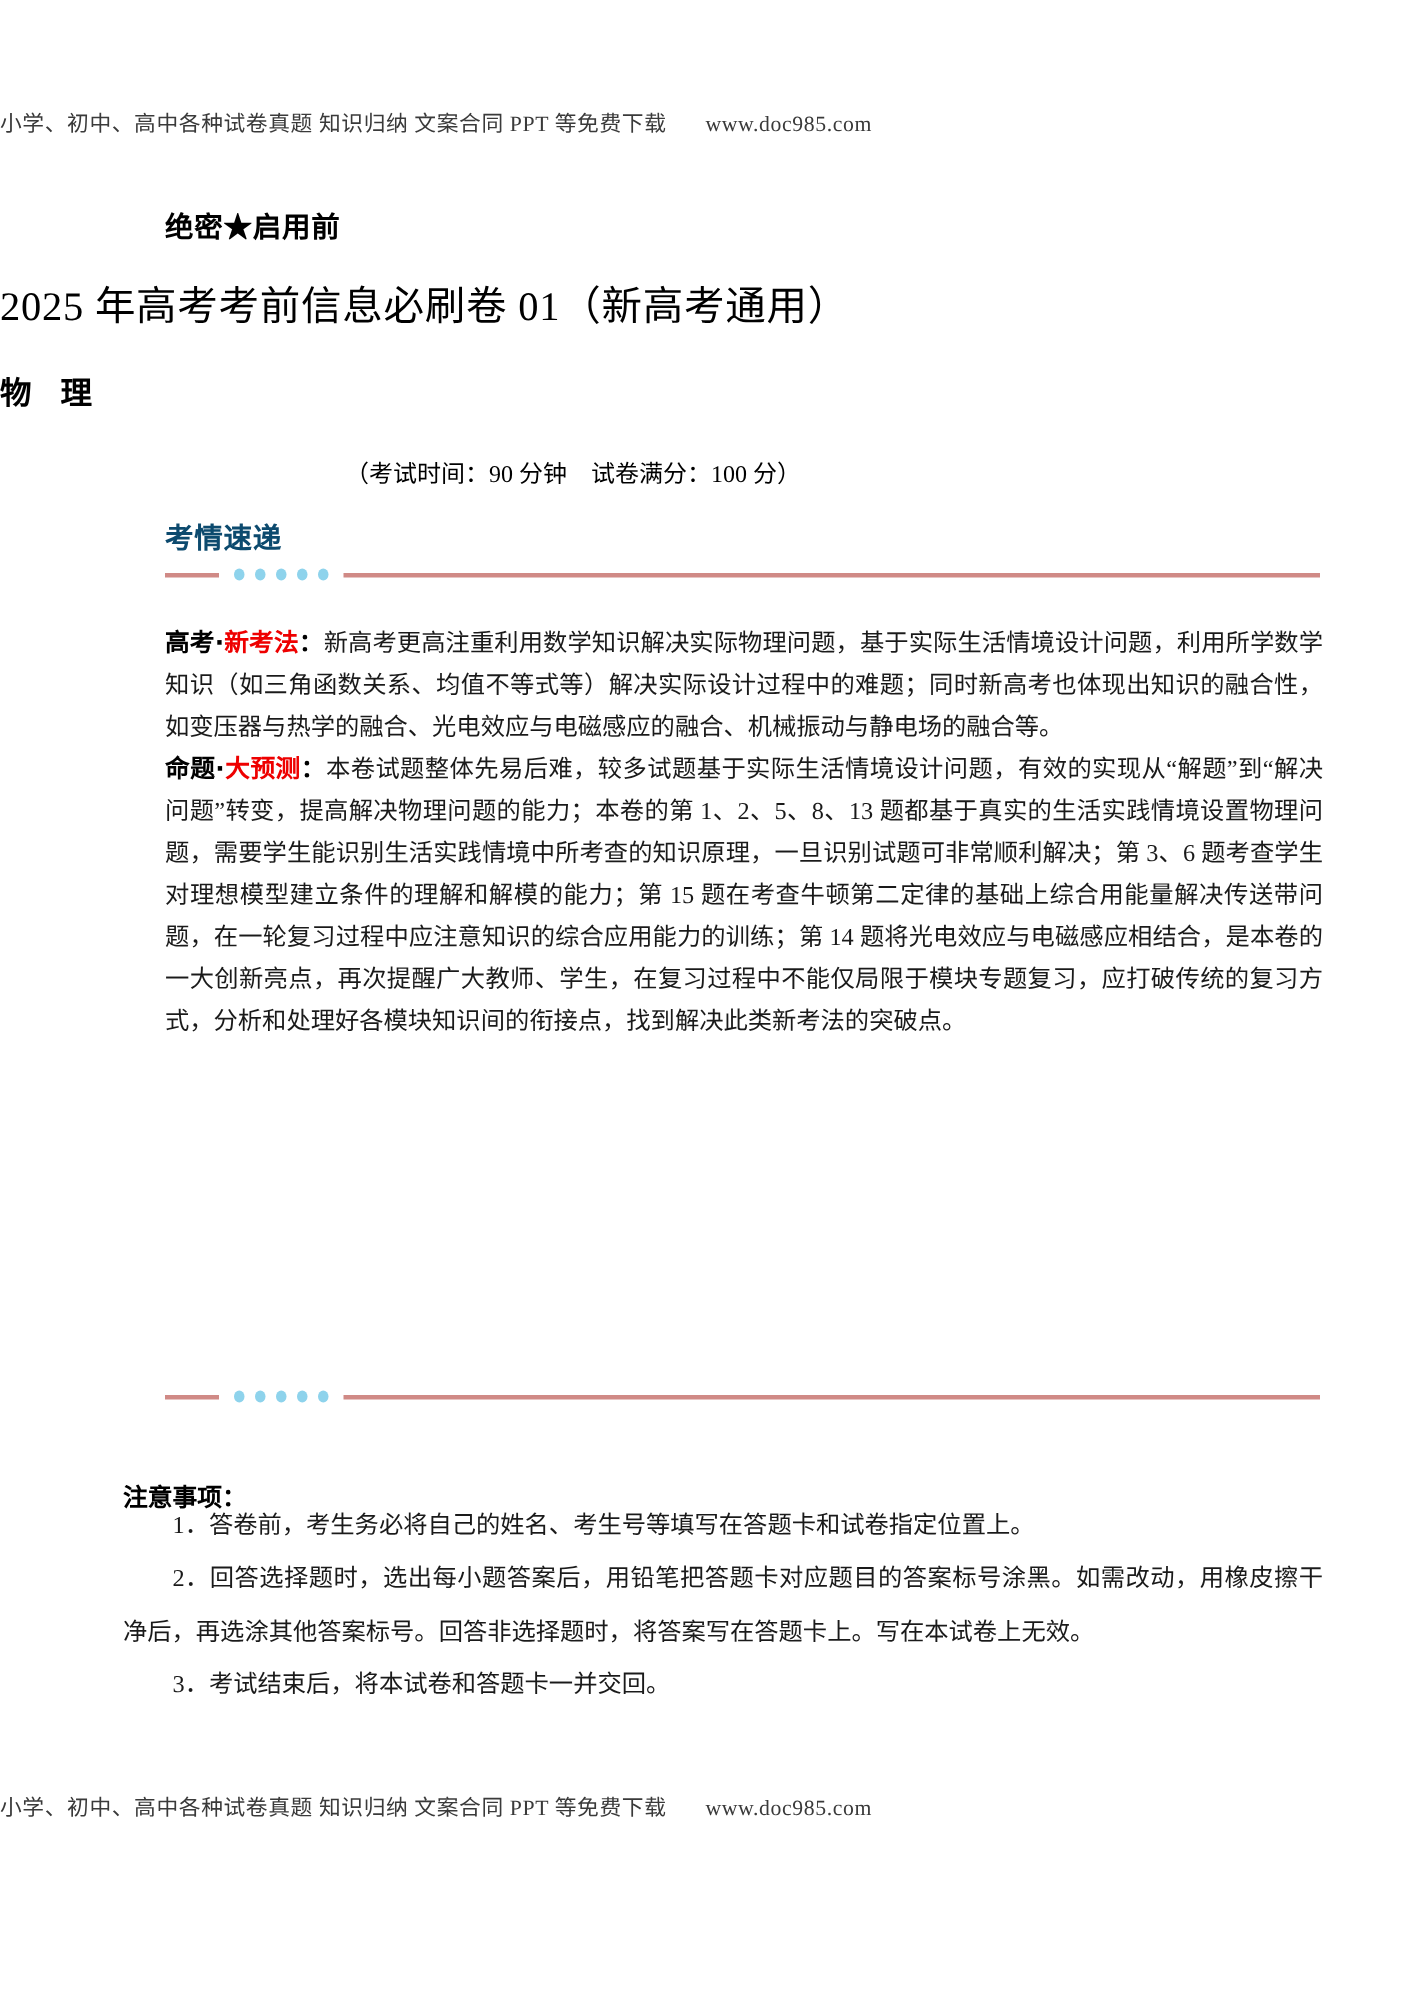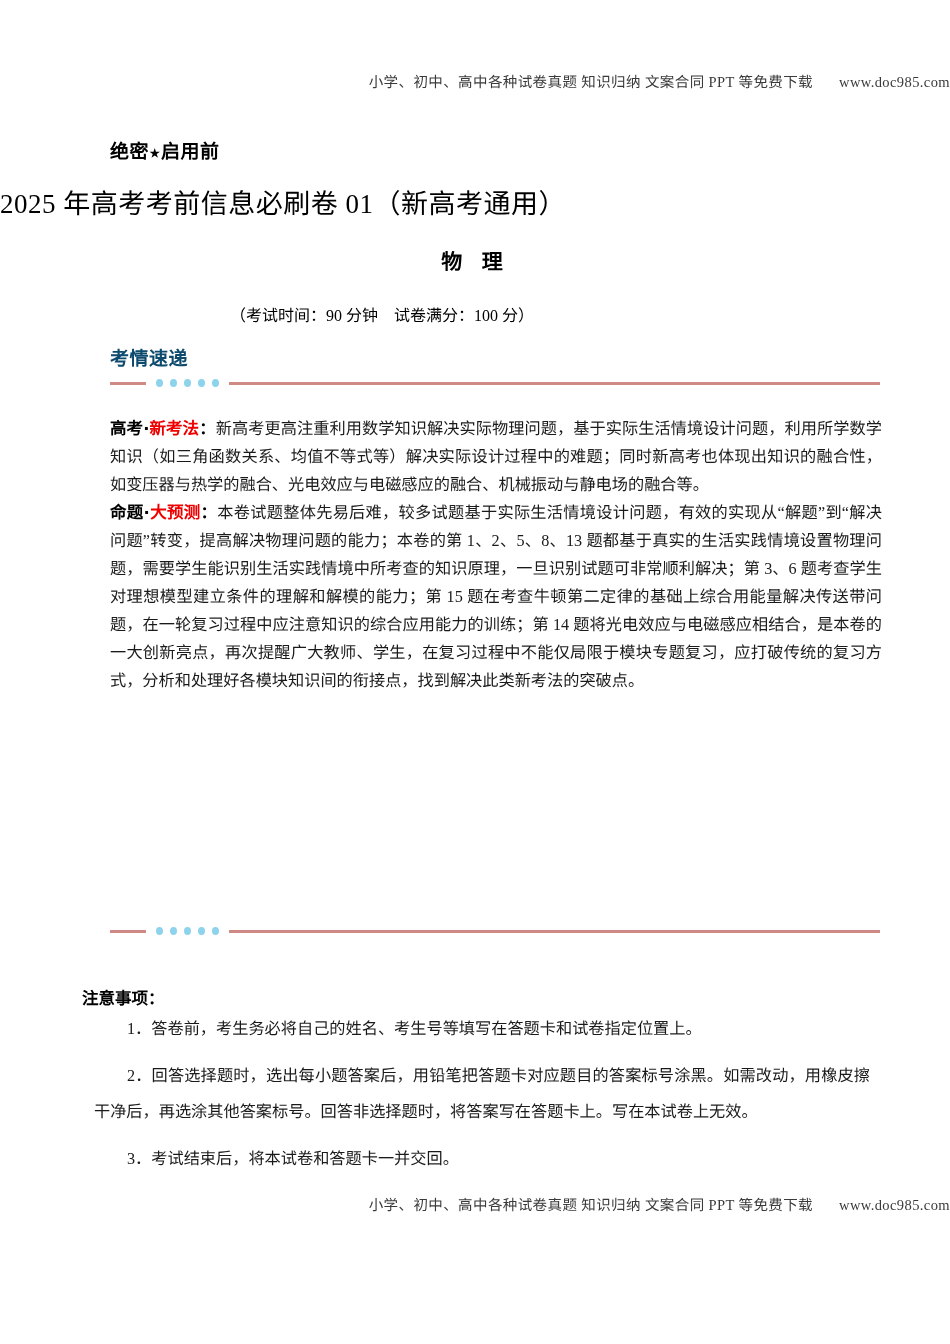--- a/index.html
+++ b/index.html
@@ -25,38 +25,38 @@
     height: 1344px;
     box-sizing: border-box;
   }
 
   
   .running-head,
   .running-foot {
     position: absolute;
     left: 0;
     width: 950px;
-    text-align: right;
+    text-align: left;
     font-family: "Liberation Serif", "DejaVu Serif", serif;
     font-size: 14.5px;
     color: #3a3a3a;
     letter-spacing: 0.4px;
     white-space: nowrap;
   }
   .running-head { top: 70px; }
   .running-foot { top: 1193px; }
   .running-foot .url,
   .running-head .url { margin-left: 26px; }
 
   
   .secret-label {
     position: absolute;
     left: 110px;
     top: 136px;
-    font-family: Liberation Mono, monospace;
+    font-family: Liberation Serif, serif;
     font-weight: bold;
     font-size: 19px;
     letter-spacing: 0.5px;
     color: #000;
   }
 
   
   .doc-title {
     position: absolute;
     left: 0;
@@ -66,21 +66,21 @@
     font-size: 27px;
     letter-spacing: 0.5px;
     color: #000;
     white-space: nowrap;
   }
   .doc-subject {
     position: absolute;
     left: 0;
     top: 245px;
     width: 950px;
-    text-align: center;
+    text-align: left;
     font-family: "DejaVu Sans", "Liberation Sans", sans-serif;
     font-weight: bold;
     font-size: 21px;
     letter-spacing: 6px;
     color: #000;
   }
   .doc-meta {
     position: absolute;
     left: 0;
     top: 302px;
@@ -183,21 +183,21 @@
     width: 800px;
   }
   .notice-list li {
     list-style: none;
     font-size: 16.2px;
     line-height: 35.4px;
     text-align: justify;
     text-justify: inter-ideograph;
     color: #1a1a1a;
     text-indent: 33px;
-    margin: 12px;
+    margin: 0;
   }
   .notice-list { margin: 0; padding: 0; }
 
   
   .q-section {
     position: absolute;
     left: 82px;
     top: 1142px;
     width: 800px;
     font-family: "DejaVu Sans", "Liberation Sans", sans-serif;

